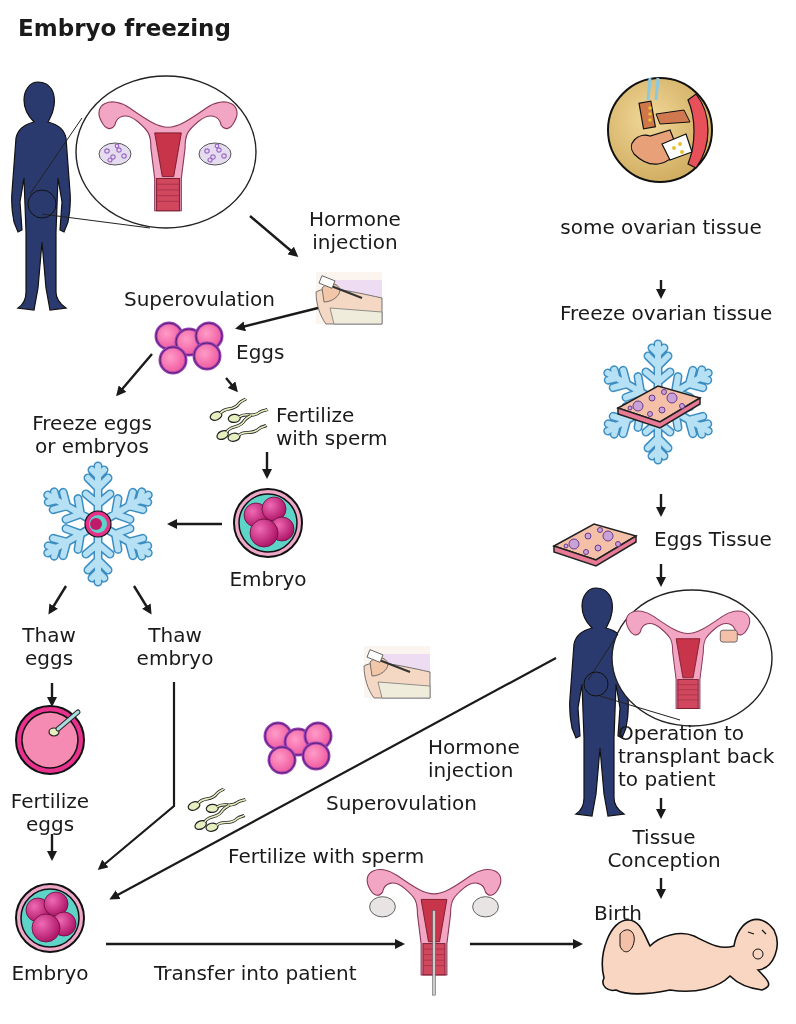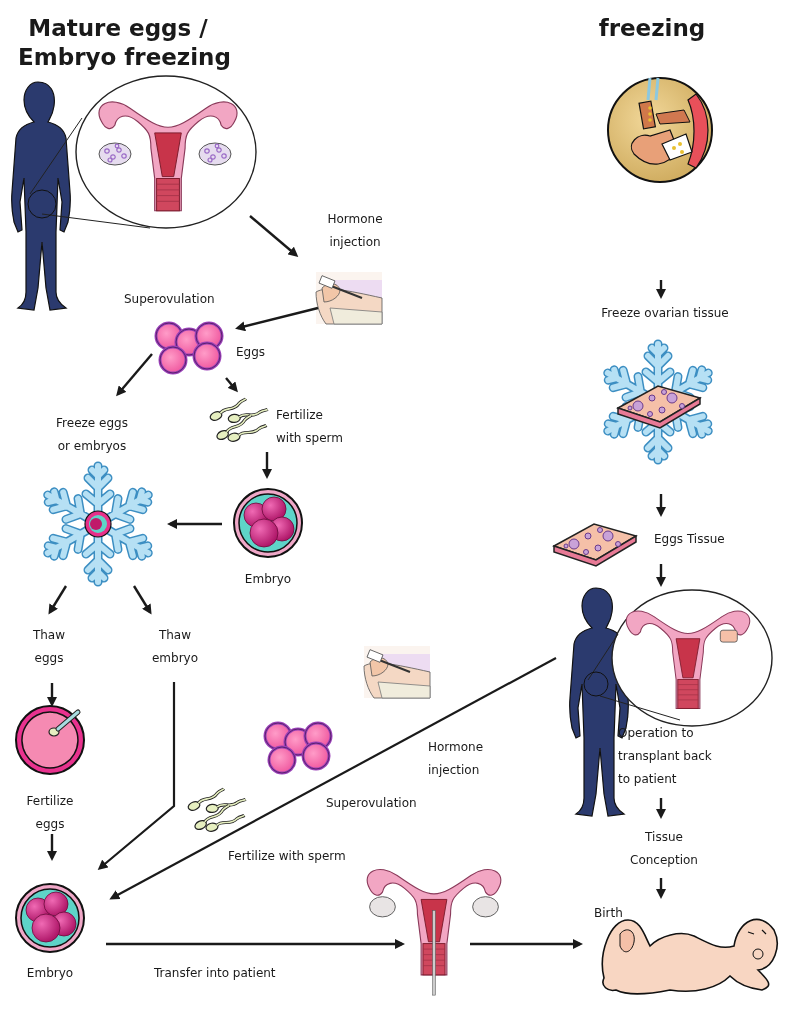--- a/index.html
+++ b/index.html
@@ -1,31 +1,29 @@
 <!DOCTYPE html>
 <html><head>
 <meta charset="utf-8">
 <style>
   html, body { margin:0; padding:0; background:#ffffff; }
   body { width:796px; height:1024px; position:relative; overflow:hidden;
          font-family:"DejaVu Sans", "Liberation Sans", sans-serif; color:#1a1a1a; }
-  .lbl { position:absolute; font-size:12px; line-height:23px; text-align:center; white-space:nowrap; }
+  .lbl { position:absolute; font-size:20px; line-height:23px; text-align:center; white-space:nowrap; }
   .lbl.l { text-align:left; }
   .ttl { position:absolute; font-size:23px; font-weight:bold; line-height:29px; text-align:center; white-space:nowrap; }
   svg.art { position:absolute; left:0; top:0; }
 </style>
 </head>
 <body>
 
 <div class="ttl" style="left:18px;top:14px;width:200px;">
-  <div>Mature eggs /</div>
   <div>Embryo freezing</div>
 </div>
 <div class="ttl" style="left:552px;top:14px;width:200px;">
-  <div>freezing</div>
 </div>
 
 <svg class="art" width="796" height="1024" viewBox="0 0 796 1024">
   <defs>
     <marker id="ah" markerWidth="10" markerHeight="10" refX="7" refY="5" orient="auto" markerUnits="userSpaceOnUse">
       <path d="M0,0 L10,5 L0,10 z" fill="#1a1a1a"></path>
     </marker>
     <radialGradient id="gEgg" cx="40%" cy="40%" r="60%">
       <stop offset="0" stop-color="#ff9cc8"></stop>
         <stop offset="1" stop-color="#f05aa0"></stop>
@@ -284,20 +282,21 @@
 <div class="lbl l" style="left:154px;top:962px;">Transfer into patient</div>
 
 <div class="lbl l" style="left:428px;top:736px;">
   <div>Hormone</div>
   <div>injection</div>
 </div>
 <div class="lbl l" style="left:326px;top:792px;">Superovulation</div>
 <div class="lbl l" style="left:228px;top:845px;">Fertilize with sperm</div>
 
 <div class="lbl" style="left:548px;top:216px;width:226px;">
+  <div>some ovarian tissue</div>
 </div>
 <div class="lbl" style="left:560px;top:302px;width:210px;">Freeze ovarian tissue</div>
 <div class="lbl l" style="left:654px;top:528px;">Eggs Tissue</div>
 <div class="lbl l" style="left:618px;top:722px;">
   <div>Operation to</div>
   <div>transplant back</div>
   <div>to patient</div>
 </div>
 <div class="lbl" style="left:604px;top:826px;width:120px;">
   <div>Tissue</div>

